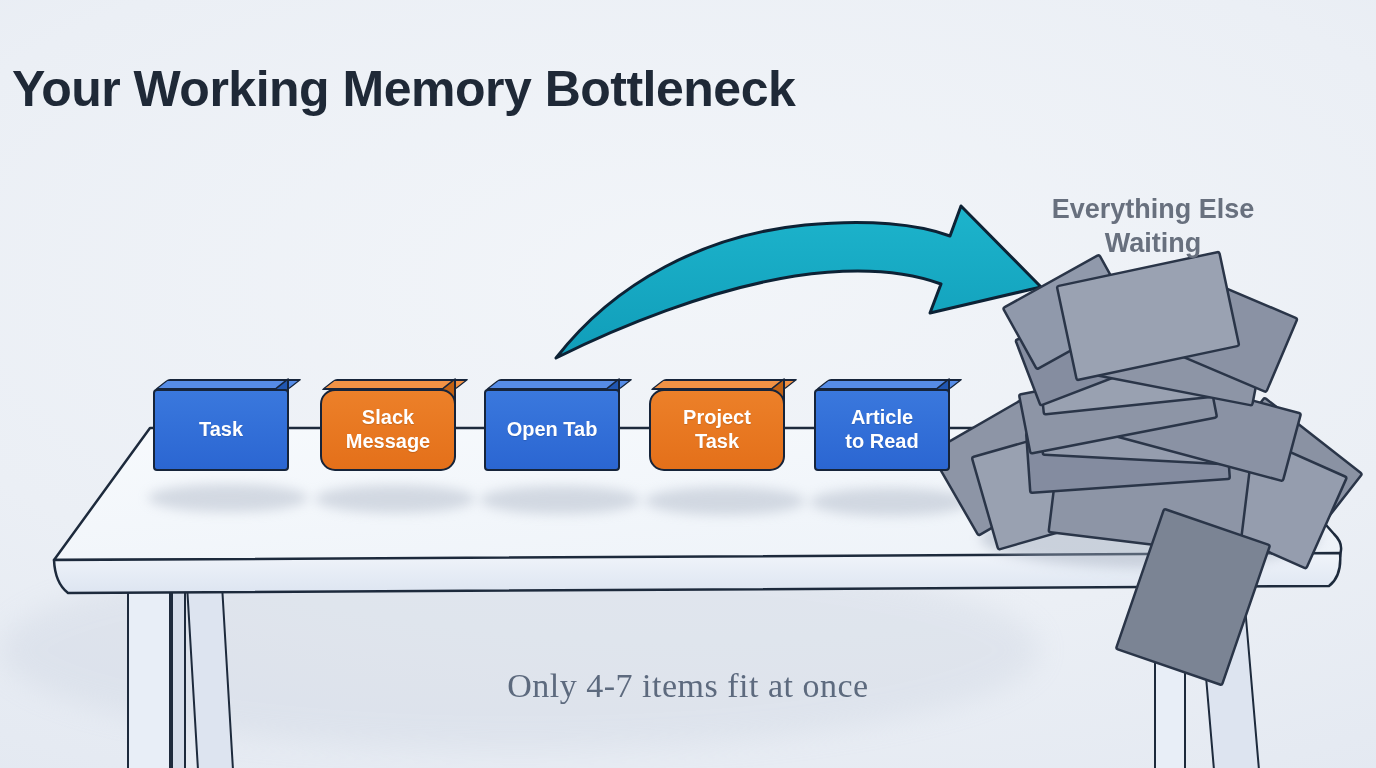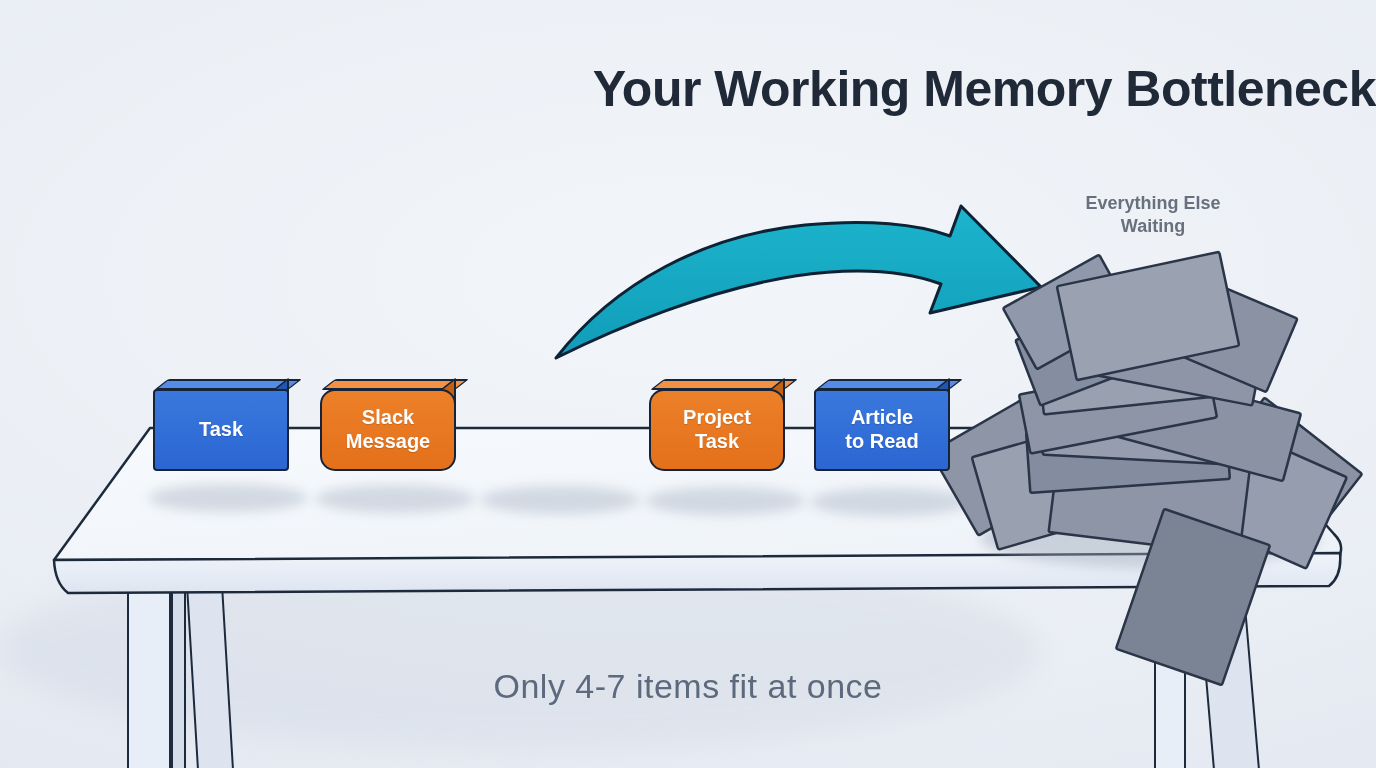--- a/index.html
+++ b/index.html
@@ -4,32 +4,33 @@
 <style>
   html,body{margin:0;padding:0;background:#dfe5ee;}
   *{box-sizing:border-box;font-family:"Liberation Sans", sans-serif;}
   .stage{
     position:relative;width:1376px;height:768px;overflow:hidden;
     background:radial-gradient(120% 95% at 50% 36%, #f2f5f9 0%, #ebeff5 50%, #dfe5ef 100%);
   }
   .scene{position:absolute;left:0;top:0;width:1376px;height:768px;}
   .page-title{
     position:absolute;left:0;top:60px;width:1376px;margin:0;
-    text-align:right;font-size:50px;font-weight:bold;letter-spacing:-0.5px;
+    text-align:left;font-size:50px;font-weight:bold;letter-spacing:-0.5px;
     color:#1f2937;
+    padding-left:12px;
   }
   .pile-label{
     position:absolute;left:1018px;top:192px;width:270px;
-    text-align:center;font-size:18px;line-height:1.27;font-weight:bold;
+    text-align:center;font-size:27px;line-height:1.27;font-weight:bold;
     color:#68707e;white-space:pre-line;
   }
   .caption{
     position:absolute;left:0;top:667px;width:1376px;
     text-align:center;font-size:34px;font-weight:normal;
-    color:#5d6a7e;letter-spacing:0.5px;
+    color:#5d6a7e;letter-spacing:0.5px;font-family:Liberation Serif, serif;
   }
   
   .block{position:absolute;top:389px;width:136px;height:82px;}
   .block .face-top{
     position:absolute;left:1px;top:-10px;width:134px;height:11px;
     transform-origin:0 100%;transform:skewX(-52deg);
     border:2.5px solid #16243a;border-radius:2px;
   }
   .block .face-side{
     position:absolute;left:121px;top:0px;width:15px;height:80px;
@@ -180,20 +181,27 @@
     </div>
   </div>
   <div class="block block--orange b2">
     <div class="face-top"></div>
     <div class="face-side"></div>
     <div class="face-front">
       <span class="label">Slack
 Message</span>
     </div>
   </div>
+  <div class="block block--blue b3">
+    <div class="face-top"></div>
+    <div class="face-side"></div>
+    <div class="face-front">
+      <span class="label">Open Tab</span>
+    </div>
+  </div>
   <div class="block block--orange b4">
     <div class="face-top"></div>
     <div class="face-side"></div>
     <div class="face-front">
       <span class="label">Project
 Task</span>
     </div>
   </div>
   <div class="block block--blue b5">
     <div class="face-top"></div>

